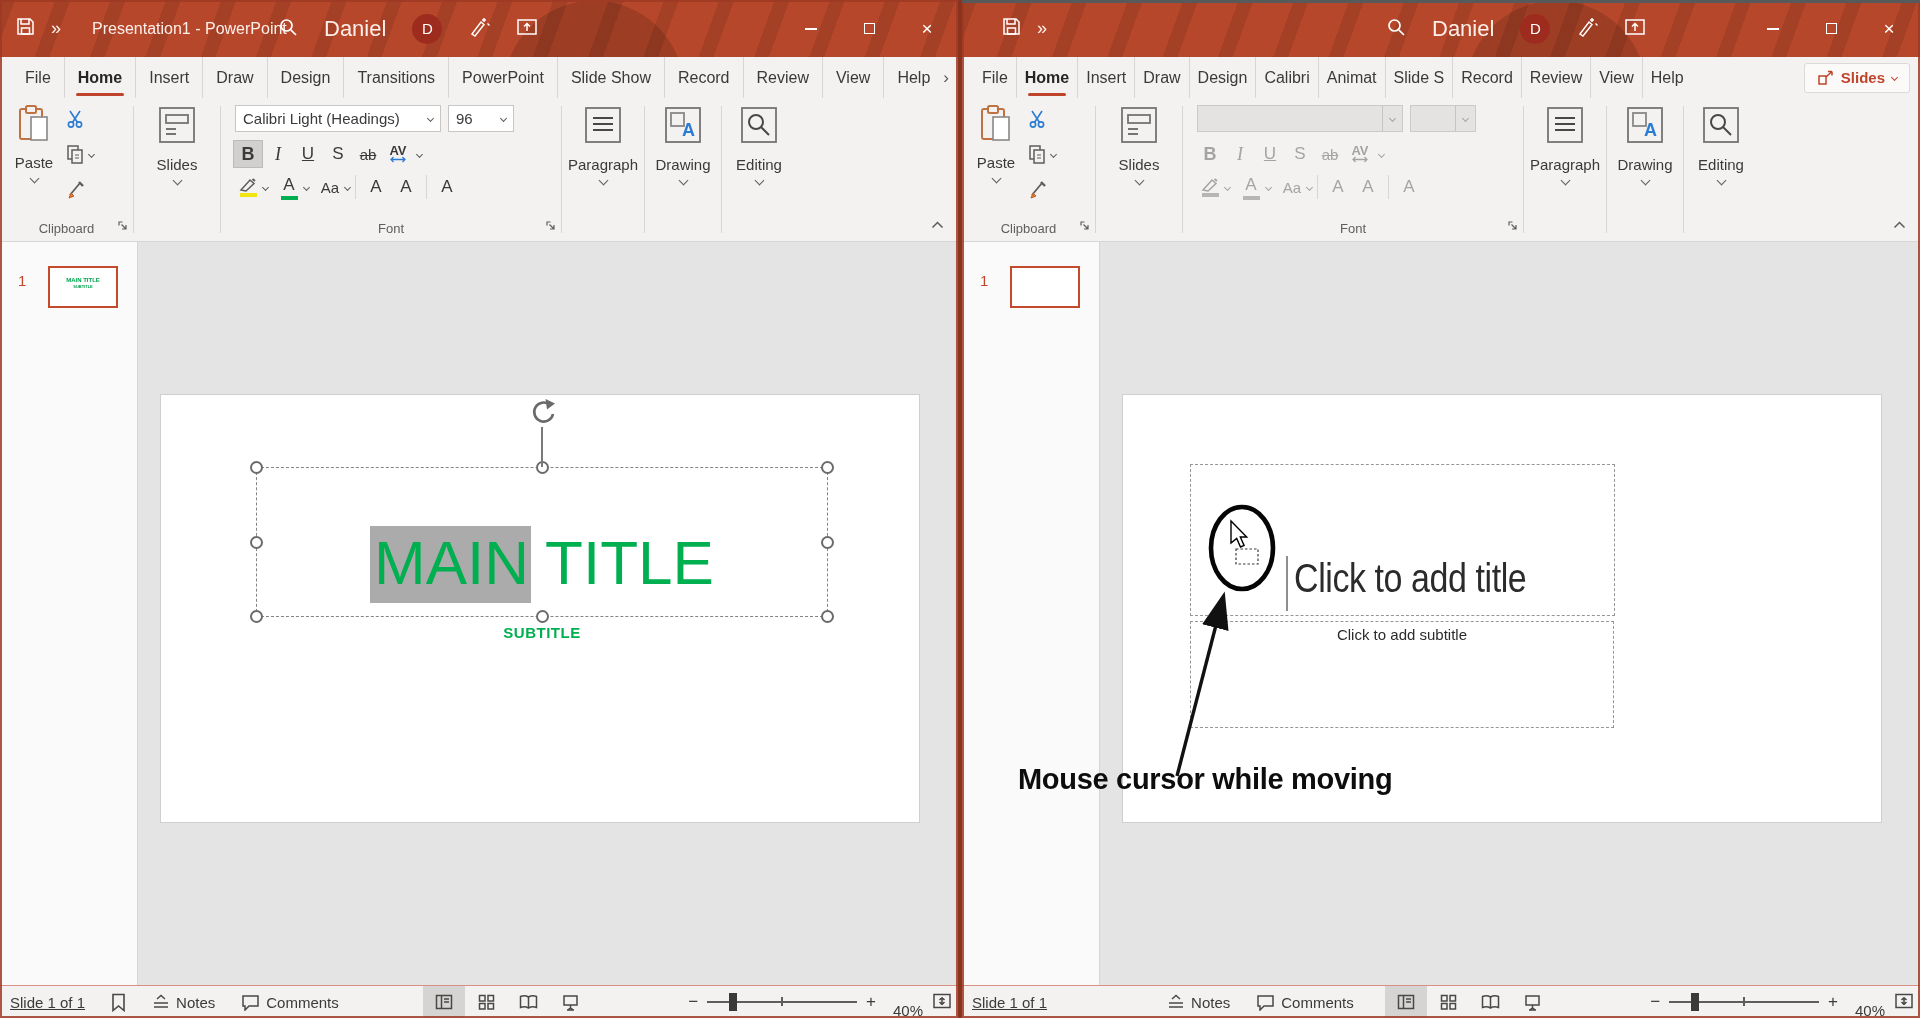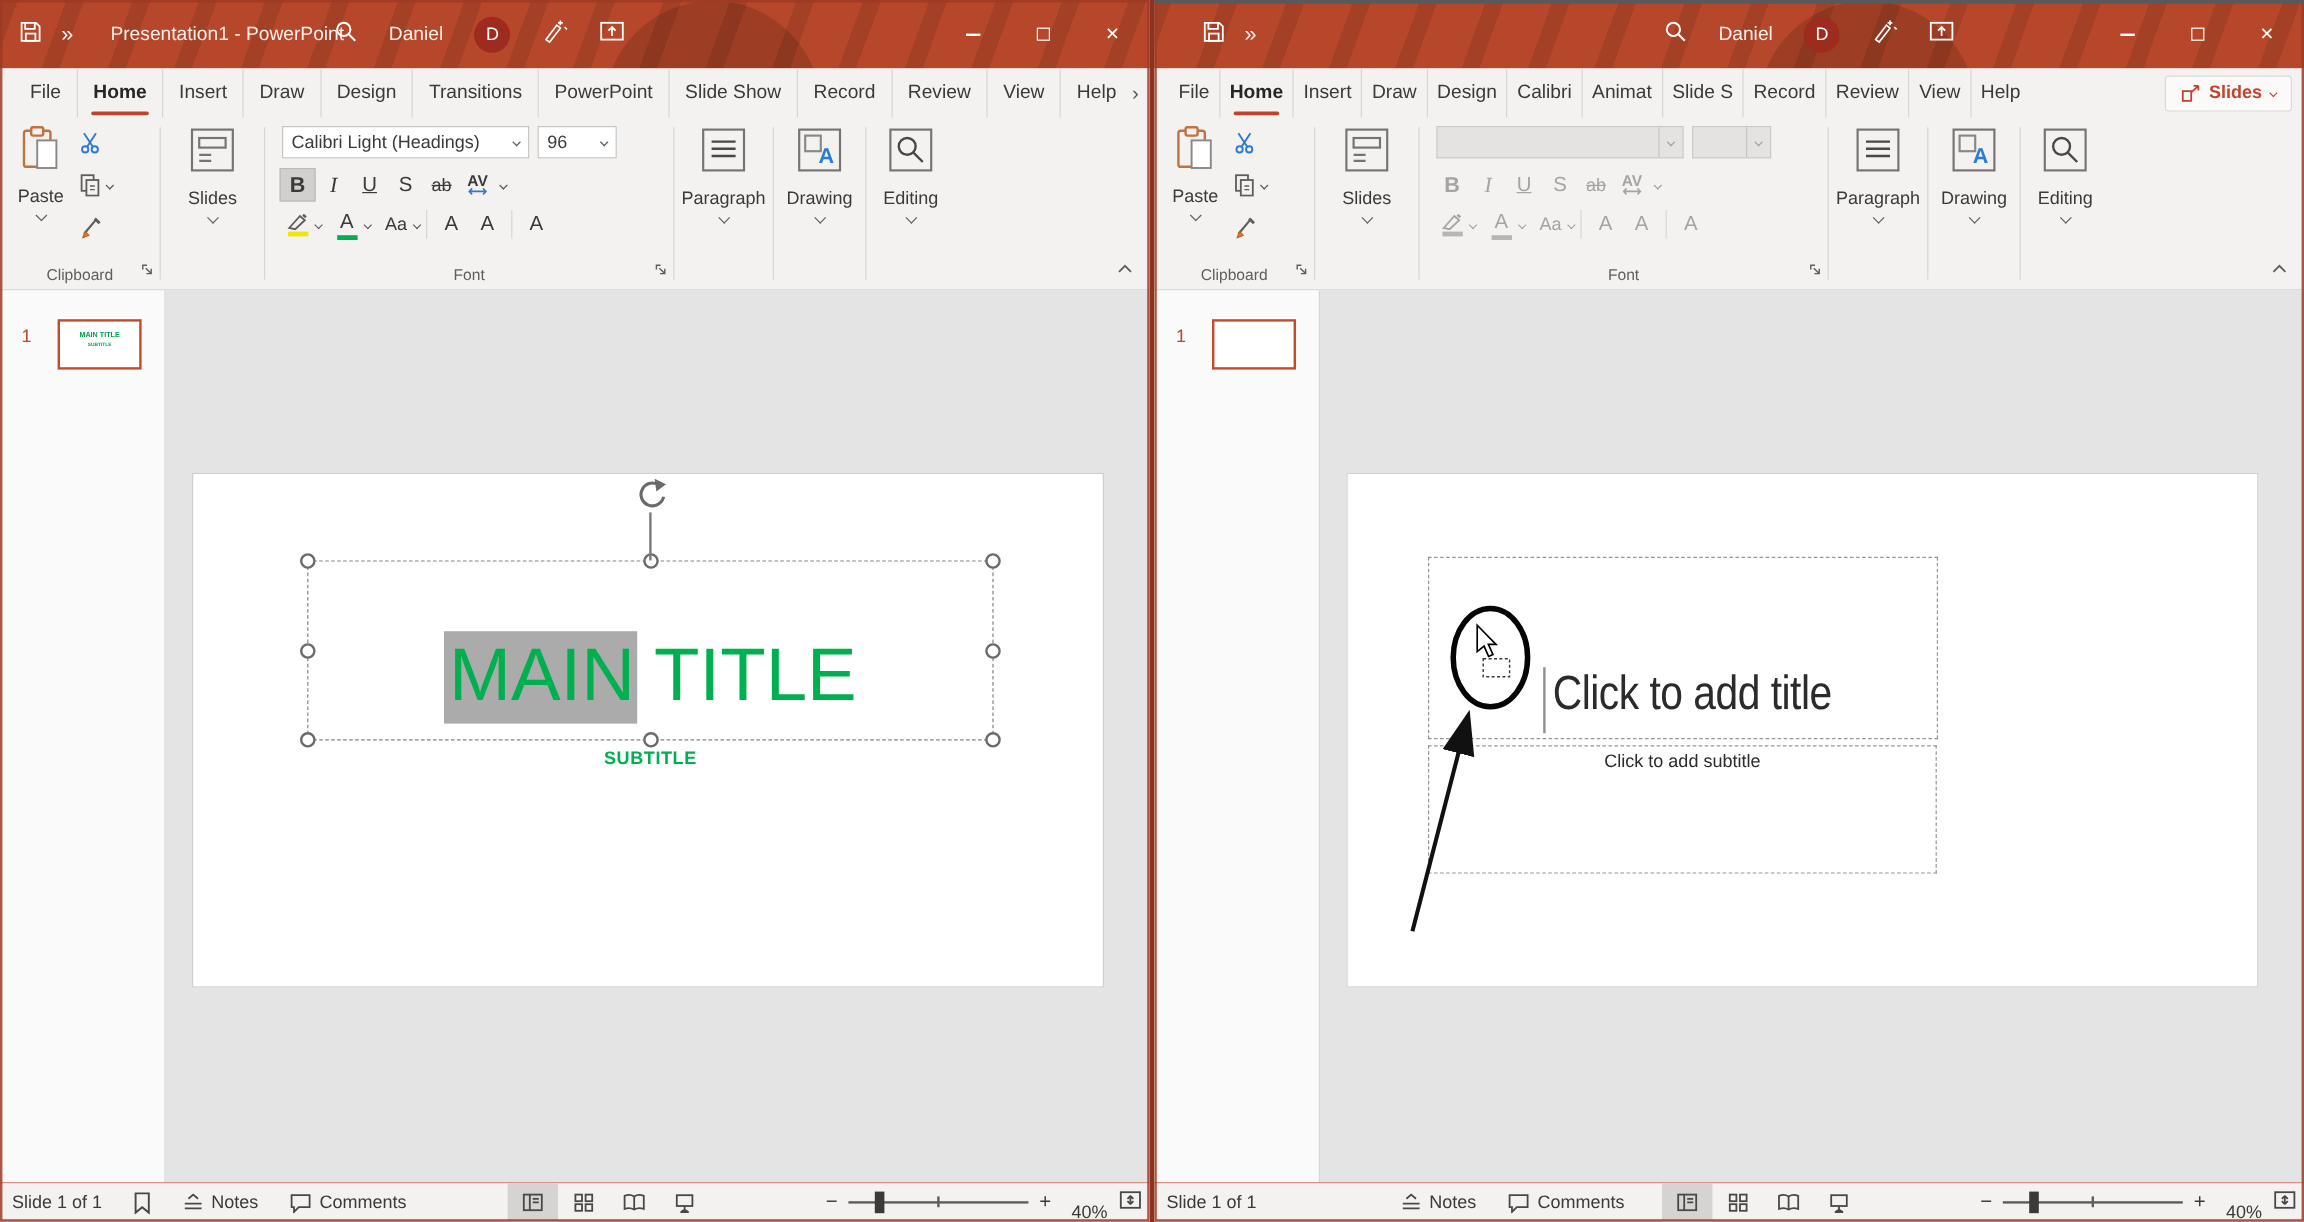--- a/index.html
+++ b/index.html
@@ -17,21 +17,21 @@
       repeating-linear-gradient(110deg, rgba(0,0,0,.10) 0 14px, rgba(0,0,0,0) 14px 52px),
       radial-gradient(circle at 62% 160%, rgba(0,0,0,.14) 0 90px, rgba(0,0,0,0) 91px);
     color:#fff; }
   .qat { position:absolute; left:16px; top:0; height:57px; display:flex; align-items:center; gap:16px; }
   .w2 .qat { left:40px; }
   .tb-title { position:absolute; left:92px; top:0; height:57px; display:flex; align-items:center; font-size:16px; color:#FFEFEA; white-space:nowrap; }
   .w2 .tb-title { left:128px; }
   .tb-cluster { position:absolute; top:0; height:57px; display:flex; align-items:center; gap:26px; }
   .w1 .tb-cluster { left:278px; }
   .w2 .tb-cluster { left:424px; }
-  .tb-user { font-size:16px; color:#FFEFEA; }
+  .tb-user { font-size:22px; color:#FFEFEA; }
   .avatar { width:30px; height:30px; border-radius:50%; background:#9E2C1E; color:#fff; font-size:15px; display:flex; align-items:center; justify-content:center; }
   .tb-controls { position:absolute; right:2px; top:0; height:57px; display:flex; }
   .tb-ctl { width:58px; height:57px; display:flex; align-items:center; justify-content:center; color:#fff; font-size:19px; }
   .min-bar { width:12px; height:2px; background:#fff; }
   .max-box { width:11px; height:11px; border:1.6px solid #fff; }
   .glyph-more { font-size:18px; color:#FFEFEA; }
 
   
   .tabs { position:relative; height:41px; background:#F3F2F1; display:flex; align-items:stretch; padding-left:12px; }
   .tab { position:relative; display:flex; align-items:center; padding:0 13px; font-size:16px; color:#3B3A39; white-space:nowrap; }
@@ -126,21 +126,21 @@
   .ph1 { left:67px; top:69px; width:425px; height:152px; }
   .ph2 { left:67px; top:226px; width:424px; height:107px; }
   .caret { position:absolute; left:163px; top:161px; width:2px; height:55px; background:#8F8F8F; }
   .ph-title-text { position:absolute; left:171px; top:156px; font-size:40px; font-weight:300; color:#2B2B2B; letter-spacing:-.5px; line-height:54px; transform:scaleX(.85); transform-origin:left center; white-space:nowrap; }
   .ph-sub-text { position:absolute; left:67px; top:231px; width:424px; text-align:center; font-size:15px; color:#2B2B2B; }
   .slide-svg { position:absolute; inset:0; pointer-events:none; }
   .annotation-label { position:absolute; left:56px; top:521px; font-size:29px; font-weight:bold; letter-spacing:-.3px; color:#0D0D0D; z-index:6; white-space:nowrap; }
 
   
   .statusbar { position:relative; height:33px; background:#F3F2F1; border-top:1px solid rgba(191,68,43,.55); display:flex; align-items:center; font-size:15px; color:#3B3A39; }
-  .sb-counter { margin-left:10px; white-space:nowrap; }
+  .sb-counter { margin-left:10px; white-space:nowrap;text-decoration:underline; }
   .sb-ico { margin-left:26px; display:flex; align-items:center; gap:6px; }
   .sb-views { position:absolute; left:423px; top:0; height:32px; display:flex; }
   .vbtn { width:42px; height:32px; display:flex; align-items:center; justify-content:center; }
   .vbtn.active { background:#D6D4D2; }
   .sb-zoom { position:absolute; right:6px; top:0; height:32px; display:flex; align-items:center; gap:9px; }
   .z-glyph { font-size:17px; color:#3B3A39; }
   .z-track { position:relative; width:150px; height:1.6px; background:#5F5D5B; }
   .z-thumb { position:absolute; left:22px; top:-8px; width:8px; height:18px; background:#3B3A39; }
   .z-tick { position:absolute; left:74px; top:-4px; width:1.6px; height:9px; background:#5F5D5B; }
   .z-pct { width:38px; text-align:right;margin-top:16px; }
@@ -689,20 +689,21 @@
             </defs>
             <line x1="54" y1="381" x2="100" y2="203" stroke="#111" stroke-width="3.4" marker-end="url(#ah)"></line>
             <ellipse cx="119" cy="153" rx="31" ry="41" fill="none" stroke="#050505" stroke-width="4.6"></ellipse>
             <g>
               <rect x="113" y="154" width="22" height="15" fill="#fff" stroke="#3A3A3A" stroke-width="1.2" stroke-dasharray="2.5 2"></rect>
               <path d="M108 126 l0 22 l5.7 -4.6 l3.8 8.6 l3.6 -1.6 l-3.8 -8.4 l6.4 0 z" fill="#fff" stroke="#000" stroke-width="1.4"></path>
             </g>
           </svg>
         </div>
       </div>
+      <div class="annotation-label">Mouse cursor while moving</div>
     </div>
 
     <div class="statusbar">
       <span class="sb-counter">Slide 1 of 1</span>
       <span class="sb-ico" style="margin-left:120px">
           <svg width="18" height="16" viewBox="0 0 18 16" fill="none" stroke="#4A4846" stroke-width="1.5">
             <path d="M5 5 L9 1.5 L13 5"></path>
             <path d="M2 9 h14 M2 13 h14"></path>
           </svg>
           <span>Notes</span>

